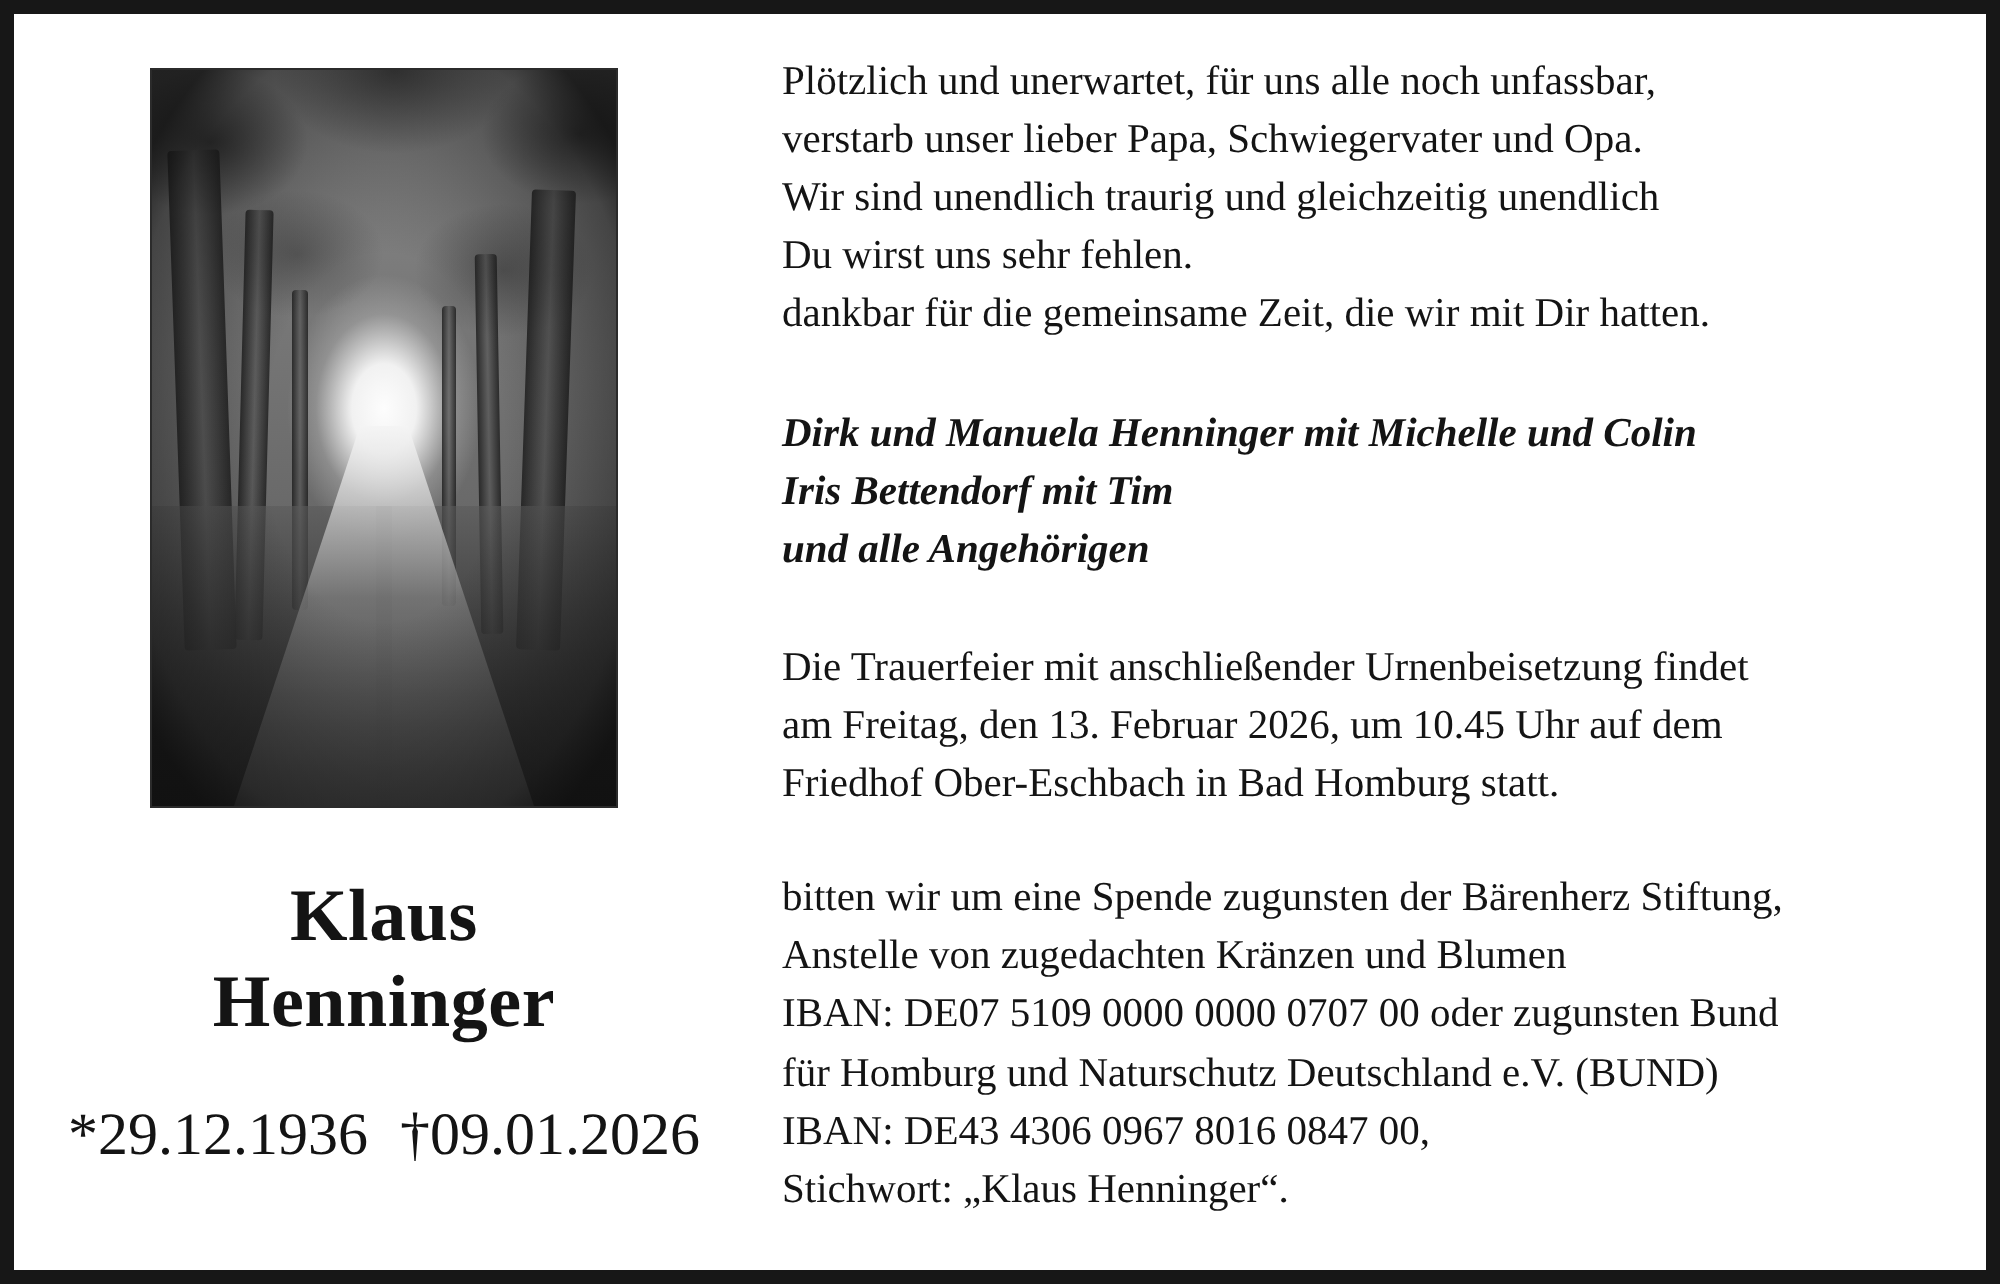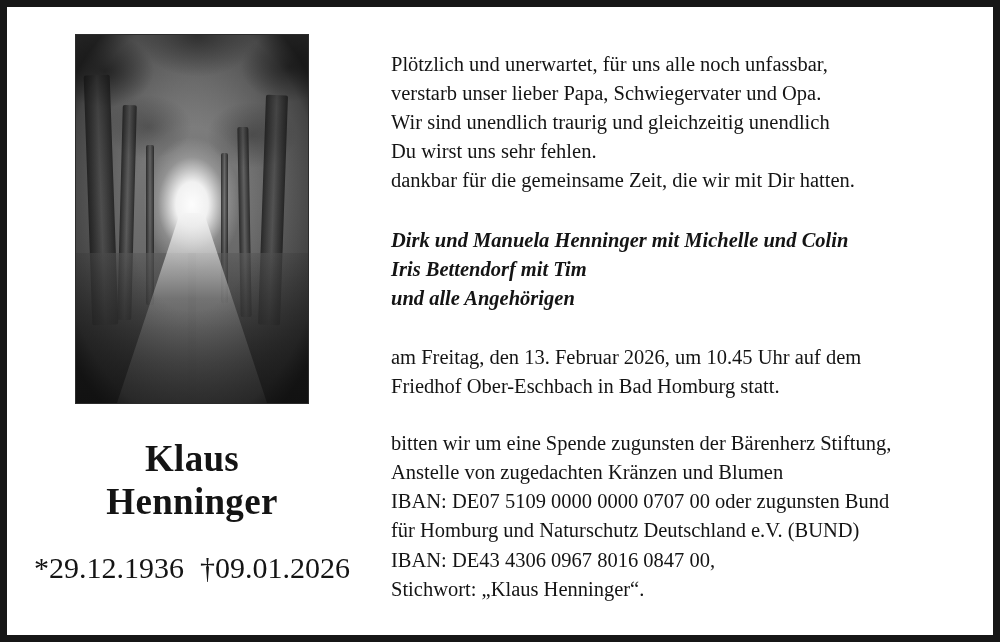--- a/index.html
+++ b/index.html
@@ -133,21 +133,21 @@
     margin-top: 27px;
     font-size: 30px;
     color: #141414;
     white-space: nowrap;
   }
   .dates .sep { display: inline-block; width: 16px; }
 
   
   .right-col {
     flex: 1 1 auto;
-    padding: 43px 20px 0 14px;
+    padding: 20px 20px 0 14px;
   }
 
   .para {
     font-size: 20.5px;
     line-height: 1.42;
     color: #141414;
   }
   .para.bold { font-weight: bold; font-style: italic; }
   .gap-1 { height: 30px; }
   .gap-2 { height: 30px; }
@@ -201,20 +201,21 @@
 
       <div class="para bold">
         <div>Dirk und Manuela Henninger mit Michelle und Colin</div>
         <div>Iris Bettendorf mit Tim</div>
         <div>und alle Angehörigen</div>
       </div>
 
       <div class="gap-2"></div>
 
       <div class="para">
+        <div>Die Trauerfeier mit anschließender Urnenbeisetzung findet</div>
         <div>am Freitag, den 13. Februar 2026, um 10.45 Uhr auf dem</div>
         <div>Friedhof Ober-Eschbach in Bad Homburg statt.</div>
       </div>
 
       <div class="gap-3"></div>
 
       <div class="para">
         <div>bitten wir um eine Spende zugunsten der Bärenherz Stiftung,</div>
         <div>Anstelle von zugedachten Kränzen und Blumen</div>
         <div>IBAN: DE07 5109 0000 0000 0707 00 oder zugunsten Bund</div>

